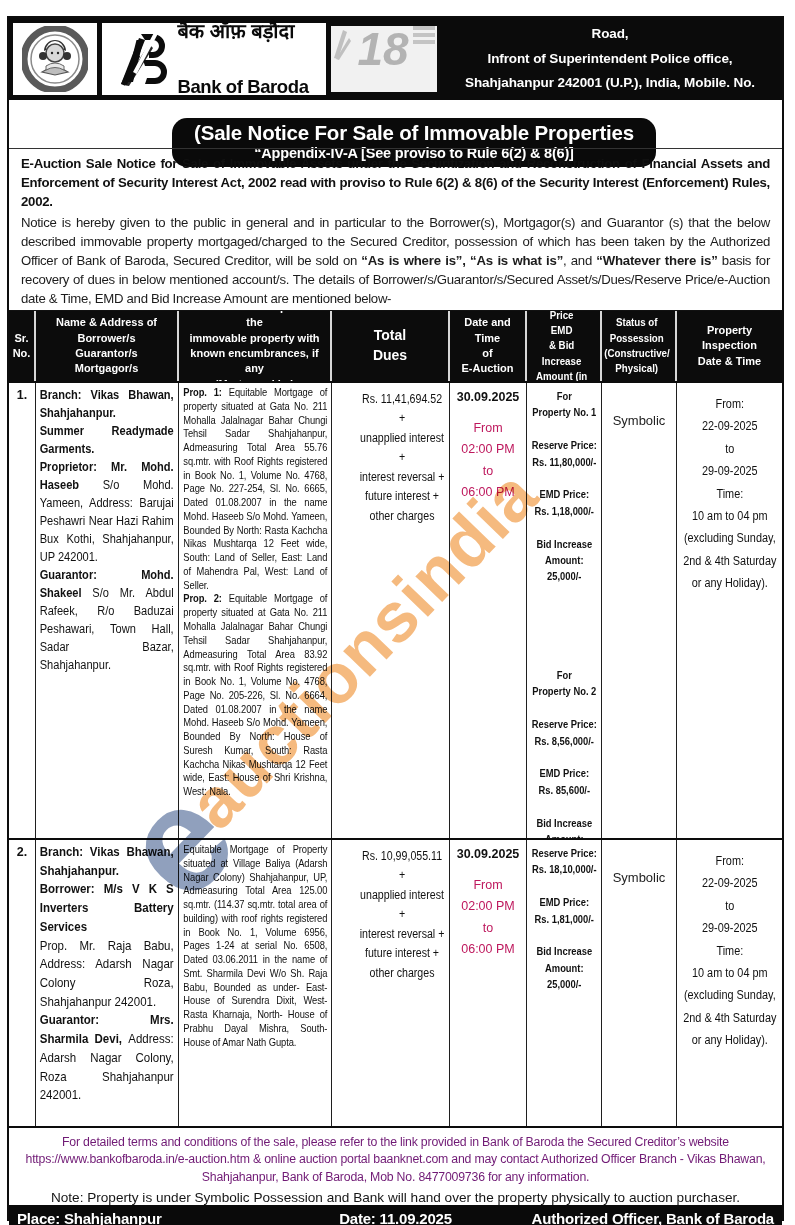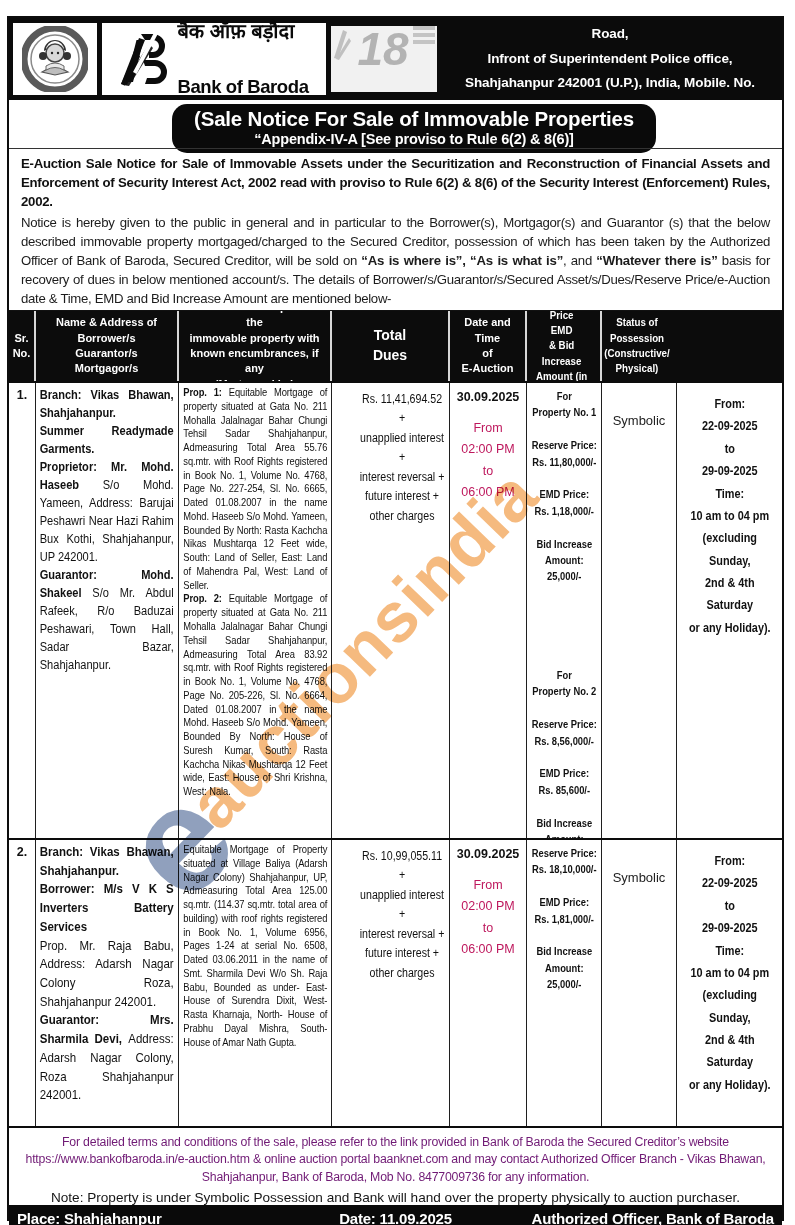--- a/index.html
+++ b/index.html
@@ -16,21 +16,21 @@
   .hindi{font-weight:bold;font-size:20px;color:#0a0a0a;}
   .engname{font-weight:bold;font-size:18.5px;color:#0a0a0a;letter-spacing:-0.4px;margin-top:35px;}
   .logo18{width:106px;height:66px;background:#f1f1f1;display:flex;align-items:flex-start;justify-content:center;gap:4px;flex:none;}
   .n18{font-size:46px;font-weight:bold;color:#b3b3b3;font-style:italic;line-height:1;}
   .yrs{display:flex;flex-direction:column;gap:3px;}
   .yrs i{display:block;width:22px;height:4px;background:#c4c4c4;}
   .haddr{flex:1;color:#fff;font-weight:bold;text-align:center;font-size:13.5px;line-height:1.85;
          white-space:pre-line;letter-spacing:-0.1px;}
 
   
-  .titleband{height:48px;text-align:center;flex:none;padding-top:4px;box-sizing:border-box;margin-left:37px;}
+  .titleband{height:48px;text-align:center;flex:none;padding-top:18px;box-sizing:border-box;margin-left:37px;}
   .titlebox{display:inline-block;background:#0a0a0a;color:#fff;border-radius:15px;padding:3px 22px 6px;
             text-align:center;line-height:1.15;}
   .t1{font-size:20.5px;font-weight:bold;letter-spacing:-0.2px;}
   .t2{font-size:14.5px;font-weight:bold;letter-spacing:-0.2px;}
 
   
   .intro{flex:none;height:162px;padding:5px 12px 0;box-sizing:border-box;border-top:1.5px solid #333;}
   .p-bold{font-weight:bold;font-size:13.2px;line-height:1.44;text-align:justify;margin:0;letter-spacing:-0.25px;}
   .p-norm{font-size:13.2px;line-height:1.44;text-align:justify;margin:2px 0 0;letter-spacing:-0.3px;color:#1c1c1c;}
   .p-norm b{letter-spacing:-0.2px;}
@@ -51,21 +51,21 @@
   .srno{font-weight:bold;font-size:12.5px;text-align:center;padding-top:5px;}
   .name{font-size:12.5px;line-height:1.44;text-align:justify;}
   .name .cond,.desc .cond{text-align:justify;}
   .desc{font-size:10.6px;line-height:1.3;text-align:justify;letter-spacing:-0.1px;}
   .dues{font-weight:normal;font-size:12px;line-height:1.62;text-align:center;padding-top:7px;margin-left:24px;}
   .dtcell{text-align:center;padding-top:7px;}
   .dt-date{font-weight:bold;font-size:12.5px;}
   .dt-time{font-size:12.5px;color:#be185d;line-height:1.7;margin-top:14px;}
   .reserve{font-weight:bold;font-size:10.6px;line-height:1.55;text-align:center;padding-top:5px;}
   .poss{font-size:13px;text-align:center;padding-top:30px;color:#222;}
-  .insp{font-weight:bold;font-size:12.3px;line-height:1.82;text-align:center;padding-top:10px;}
+  .insp{font-weight:normal;font-size:12.3px;line-height:1.82;text-align:center;padding-top:10px;}
 
   
   .terms{flex:1;text-align:center;padding:6px 10px 0;box-sizing:border-box;}
   .terms-main{font-size:12.3px;line-height:1.42;white-space:pre-line;letter-spacing:-0.2px;color:#701a75;}
   .terms-note{font-size:13.6px;margin-top:4px;color:#161616;}
   .bbar{flex:none;height:26px;background:#0a0a0a;color:#fff;font-weight:bold;font-size:15px;
         display:grid;grid-template-columns:1fr auto 1fr;align-items:center;padding:0 8px;letter-spacing:-0.2px;}
   .bbar .mid{justify-self:center;}
   .bbar .right{justify-self:end;}
 
@@ -174,20 +174,25 @@
 EMD
 &amp; Bid Increase
 Amount (in Rs.)</span>
         </div>
       <div class="tc">
           <span class="pre cond">Status of
 Possession
 (Constructive/
 Physical)</span>
         </div>
+      <div class="tc">
+          <span class="pre">Property
+Inspection
+Date &amp; Time</span>
+        </div>
     </div>
 
     <div class="tbody">
 
       <div class="trow r1">
         <div class="tc srno">1.</div>
         <div class="tc name">
           <span class="cond pre"><b>Branch: Vikas Bhawan, Shahjahanpur.
 </b><b>Summer Readymade Garments.
 </b><b>Proprietor: Mr. Mohd. Haseeb </b><span>S/o Mohd. Yameen, Address: Barujai Peshawri Near Hazi Rahim Bux Kothi, Shahjahanpur, UP 242001.

